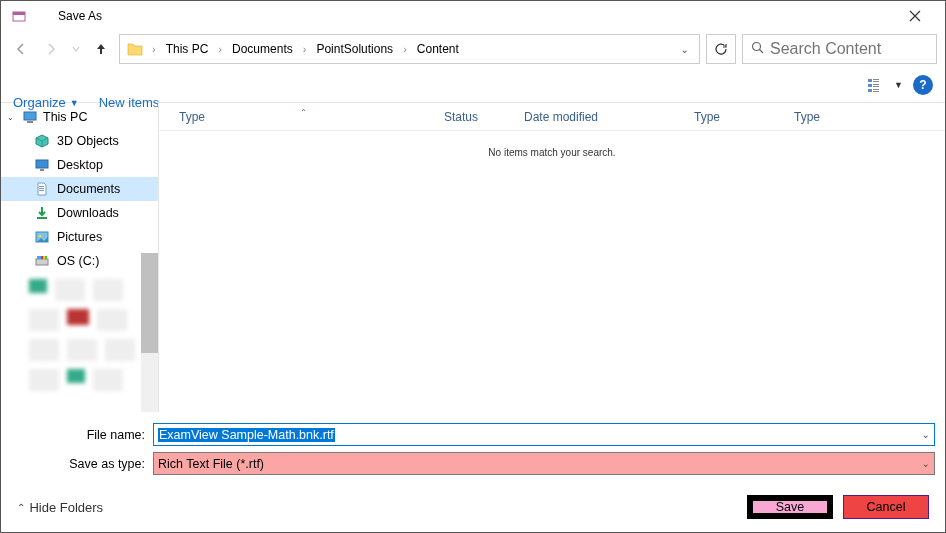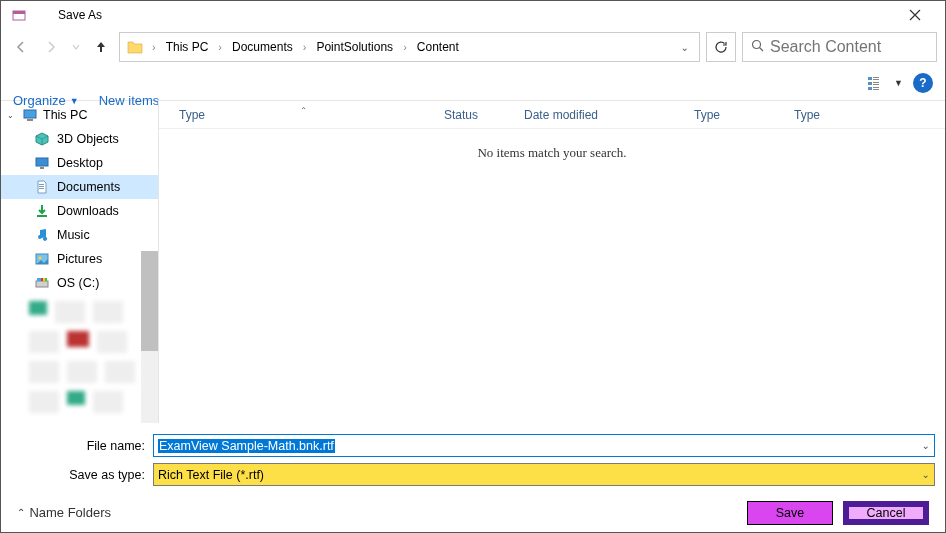--- a/index.html
+++ b/index.html
@@ -41,35 +41,35 @@
 .thumb.r { background:#b33; width:22px; height:16px; }
 .thumb.w { background:#eee; }
 .scrolltrack { position:absolute; right:0; top:150px; bottom:0; width:17px; background:#f0f0f0; }
 .scrollthumb { position:absolute; right:0; top:150px; width:17px; height:100px; background:#c0c0c0; }
 
 .listpane { flex:1; display:flex; flex-direction:column; position:relative; }
 .listheader { height:28px; display:flex; align-items:center; font-size:12px; color:#3a5f8a; border-bottom:1px solid #eee; padding-left:12px; }
 .listheader .col { padding: 0 8px; cursor:pointer; }
 .listheader .sortcol { position:relative; }
 .sort-ind { position:absolute; left:50%; top:-2px; transform:translateX(-50%); font-size:8px; color:#3a5f8a; }
-.empty-msg { text-align:center; color:#333; font-size:13px; padding-top: 16px; font-family: Liberation Serif, serif; }
+.empty-msg { text-align:center; color:#333; font-size:10px; padding-top: 16px; }
 
 .fieldrow { display:flex; align-items:center; padding: 3px 10px 3px 0; }
 .fieldrow .lbl { width: 125px; text-align:right; font-size:12.5px; padding-right: 8px; margin-left: 27px; }
 .fieldrow .combo { flex:1; height:23px; border:1px solid #7a7a7a; background:#fff; display:flex; align-items:center; padding: 0 4px; font-size:12.5px; position:relative; }
 .fieldrow .combo.filename { border: 1px solid #0078d7; }
 .fieldrow .combo .seltext { background:#0078d7; color:#fff; padding: 0 1px; }
-.fieldrow .combo.type { background:#fde047; }
+.fieldrow .combo.type { background:#fca5a5; }
 .fieldrow .combo .dd { position:absolute; right:4px; font-size:10px; color:#555; cursor:pointer; }
 
 .footer { height: 50px; display:flex; align-items:center; padding: 0 16px; gap: 10px; }
 .footer .hide { font-size:13px; color:#333; cursor:pointer; display:flex; align-items:center; gap:4px; }
 .footer .hide .chev { font-size:10px; }
 .footer .spacer { flex:1; }
-.footer .btn { width:86px; height:24px; border:6px solid #4c1d95; background:#f0abfc; font-size:12.5px; cursor:pointer; display:flex; align-items:center; justify-content:center; }
+.footer .btn { width:86px; height:24px; border:1px solid #4c1d95; background:#ef4444; font-size:12.5px; cursor:pointer; display:flex; align-items:center; justify-content:center; }
 .fieldarea { padding-top: 8px; padding-bottom: 4px; border-top:0; }
 </style>
 </head>
 <body>
 
 <div class="titlebar">
   <span class="icon">
     <svg width="14" height="14" viewBox="0 0 14 14">
         <rect x="1" y="3" width="12" height="9" fill="#fff" stroke="#b05f9a"></rect>
         <rect x="1" y="3" width="12" height="3" fill="#b05f9a"></rect>
@@ -210,28 +210,20 @@
           <svg width="16" height="16" viewBox="0 0 16 16">
             <path d="M8 2 L8 9 M5 7 L8 10 L11 7" fill="none" stroke="#1fa04a" stroke-width="2"></path>
             <rect x="3" y="12" width="10" height="2" fill="#1fa04a"></rect>
           </svg>
         </span>
       <span>Downloads</span>
     </div>
     <div class="treeitem">
       <span class="ticon">
           <svg width="16" height="16" viewBox="0 0 16 16">
-            <path d="M6 12 A2 2 0 1 1 6 8 L6 3 L12 2 L12 10 A2 2 0 1 1 10 10" fill="#2a8fd4"></path>
-          </svg>
-        </span>
-      <span>Music</span>
-    </div>
-    <div class="treeitem">
-      <span class="ticon">
-          <svg width="16" height="16" viewBox="0 0 16 16">
             <rect x="2" y="3" width="12" height="10" fill="#7ac2e8" stroke="#3a8cc2"></rect>
             <circle cx="6" cy="7" r="1.5" fill="#ffd040"></circle>
             <path d="M4 12 L7 9 L10 12 L14 8 L14 13 L2 13 Z" fill="#3a8cc2"></path>
           </svg>
         </span>
       <span>Pictures</span>
     </div>
     <div class="treeitem">
       <span class="ticon">
           <svg width="16" height="16" viewBox="0 0 16 16">
@@ -291,18 +283,18 @@
     <div class="combo type">
       <span>Rich Text File (*.rtf)</span>
       <span class="dd">⌄</span>
     </div>
   </div>
 </div>
 
 <div class="footer">
   <span class="hide">
     <span class="chev">⌃</span>
-    <span>Name Folders</span>
+    <span>Hide Folders</span>
   </span>
   <div class="spacer"></div>
-  <div class="btn" style="border:1px solid #000000; background:#d946ef;">Save</div>
+  <div class="btn" style="border:6px solid #000000; background:#f9a8d4;">Save</div>
   <div class="btn">Cancel</div>
 </div>
 
 </body></html>

